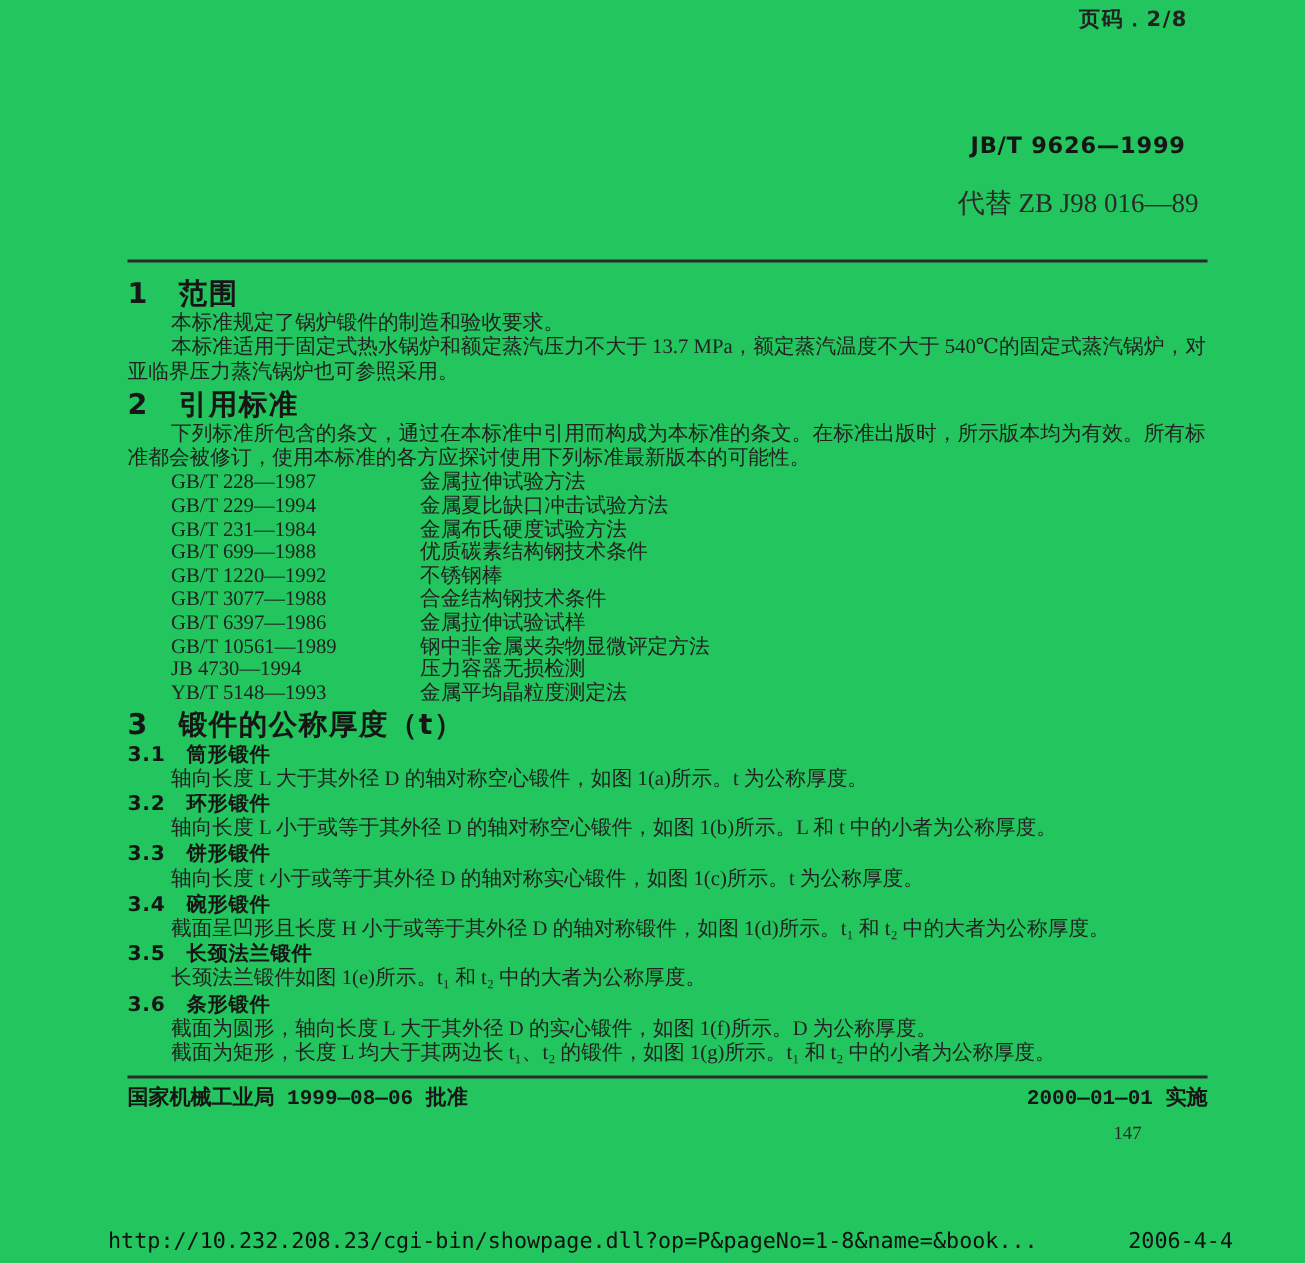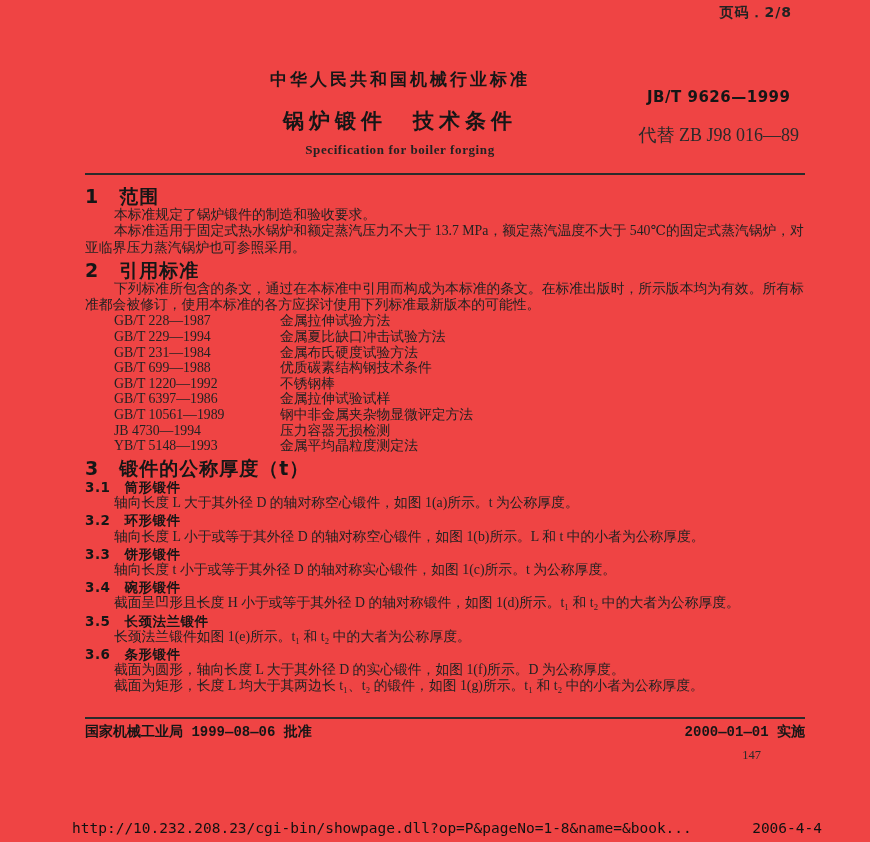--- a/index.html
+++ b/index.html
@@ -6,21 +6,21 @@
   html, body { margin: 0; padding: 0; }
   body {
     width: 870px; height: 842px;
     background: #ffffff;
     font-family: "Liberation Serif", "DejaVu Serif", serif;
     color: #1e1e1e;
   }
   .screen {
     position: relative;
     width: 870px; height: 842px;
-    background: #ef4444;
+    background: #22c55e;
     overflow: hidden;
   }
   
   .page-label {
     position: absolute; top: 4px; right: 78px;
     font-family: "DejaVu Sans", "Liberation Sans", sans-serif;
     font-weight: bold; font-size: 14px; letter-spacing: 1px;
     color: #222;
   }
   
@@ -96,25 +96,20 @@
 </head>
 <body>
 
 <div class="screen">
 
   <div class="page-label">页码．2/8</div>
 
   <div class="page">
 
     <div class="doc-header">
-      <div class="head-center">
-        <div class="std-type">中华人民共和国机械行业标准</div>
-        <div class="doc-title">锅炉锻件　技术条件</div>
-        <div class="doc-subtitle">Specification for boiler forging</div>
-      </div>
       <div class="head-right">
         <div class="std-no">JB/T 9626—1999</div>
         <div class="std-replaces">代替 ZB J98 016—89</div>
       </div>
       <div class="rule rule-top"></div>
     </div>
 
     <div class="doc-body" id="doc-body">
         <div class="sec-heading">1　范围</div>
         <p class="para">本标准规定了锅炉锻件的制造和验收要求。</p>
@@ -133,20 +128,24 @@
           <span class="ref-code">GB/T 231—1984</span>
           <span class="ref-title">金属布氏硬度试验方法</span>
         </div>
         <div class="ref-row">
           <span class="ref-code">GB/T 699—1988</span>
           <span class="ref-title">优质碳素结构钢技术条件</span>
         </div>
         <div class="ref-row">
           <span class="ref-code">GB/T 1220—1992</span>
           <span class="ref-title">不锈钢棒</span>
+        </div>
+        <div class="ref-row">
+          <span class="ref-code">GB/T 3077—1988</span>
+          <span class="ref-title">合金结构钢技术条件</span>
         </div>
         <div class="ref-row">
           <span class="ref-code">GB/T 6397—1986</span>
           <span class="ref-title">金属拉伸试验试样</span>
         </div>
         <div class="ref-row">
           <span class="ref-code">GB/T 10561—1989</span>
           <span class="ref-title">钢中非金属夹杂物显微评定方法</span>
         </div>
         <div class="ref-row">

